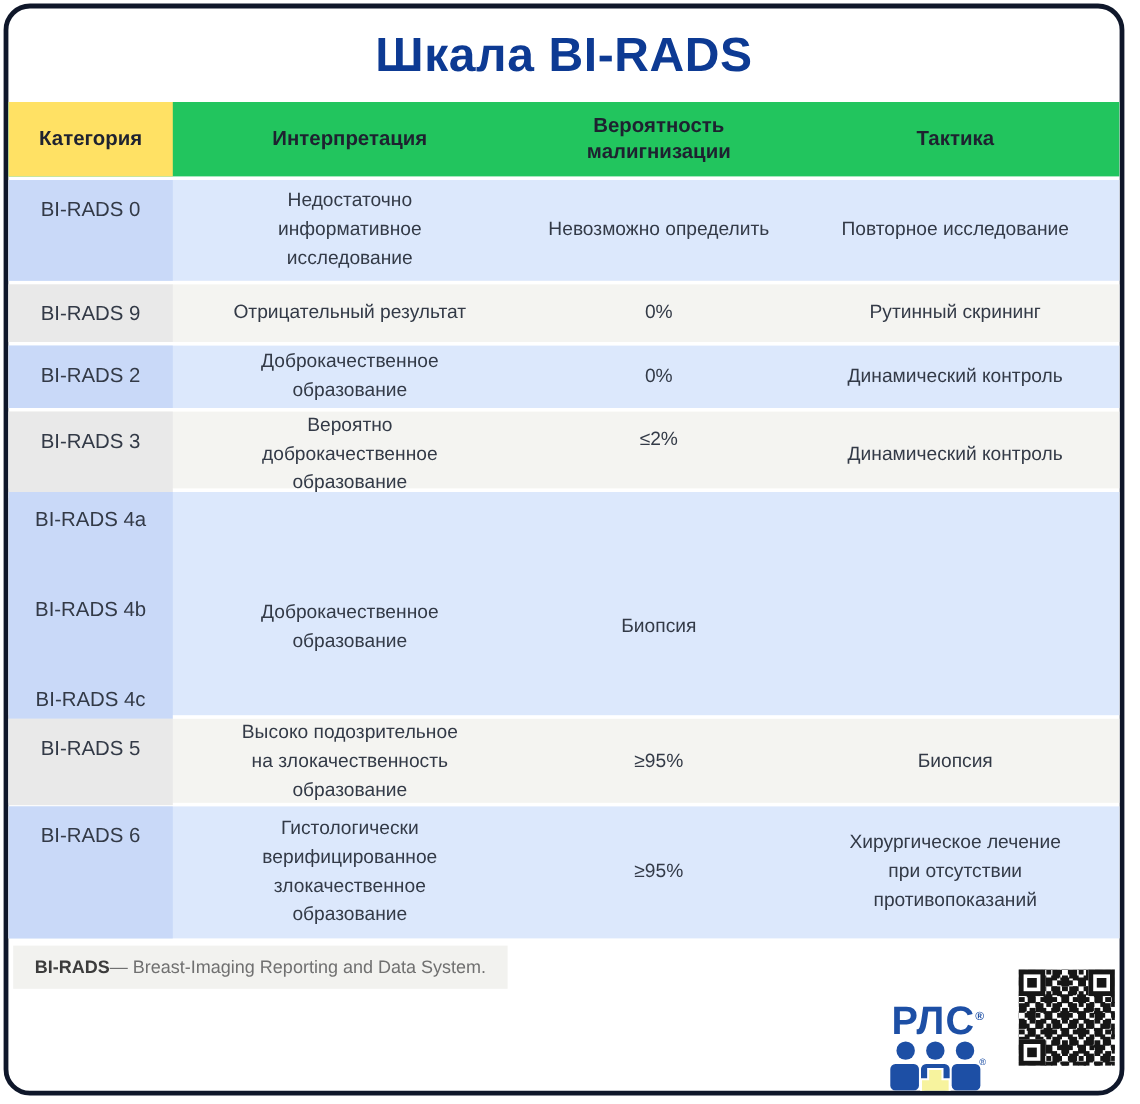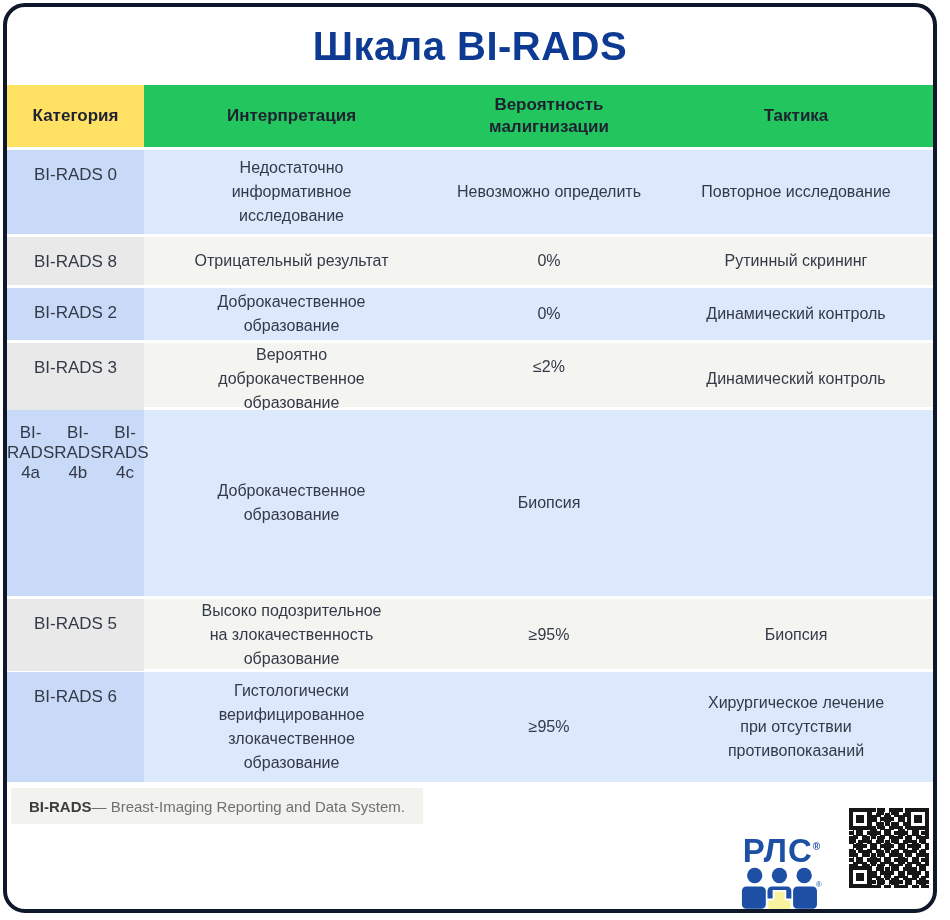--- a/index.html
+++ b/index.html
@@ -23,21 +23,21 @@
   .row.blue{background:#dce8fc;}
   .row.blue .c1{background:#c9d9f8;}
   .row.gray{background:#f4f4f1;}
   .row.gray .c1{background:#e9e9e9;}
 
   .cell{display:flex;align-items:center;justify-content:center;text-align:center;
         white-space:pre-line;font-size:16px;line-height:24px;color:#333a47;padding:0 8px;}
   .row.head .cell{font-weight:700;font-size:17px;color:#1e2230;line-height:22px;}
   .cell.cat{align-items:flex-start;padding-top:13px;font-size:17px;}
   .cell.vtop{align-items:flex-start;padding-top:12px;}
-  .subcol{display:flex;flex-direction:row;}
+  .subcol{display:flex;flex-direction:column;}
   .subcell{height:62px;display:flex;justify-content:center;align-items:flex-start;
            padding-top:13px;text-align:center;font-size:16px;color:#333a47;}
   .subcol.catcol .subcell{font-size:17px;}
 
   
   .footer{position:relative;height:102px;}
   .abbrev{position:absolute;left:4px;top:6px;height:36px;background:#f2f2ef;
           display:flex;align-items:center;padding:0 18px;font-size:15px;color:#707070;}
   .abbrev .term{font-weight:700;color:#3c3c3c;}
 
@@ -74,21 +74,21 @@
     <div class="row blue r0">
       <div class="cell cat c1">BI-RADS 0</div>
       <div class="cell">Недостаточно
 информативное
 исследование</div>
       <div class="cell">Невозможно определить</div>
       <div class="cell">Повторное исследование</div>
     </div>
 
     <div class="row gray r1">
-      <div class="cell cat c1">BI-RADS 8</div>
+      <div class="cell cat c1">BI-RADS 9</div>
       <div class="cell">Отрицательный результат</div>
       <div class="cell">0%</div>
       <div class="cell">Рутинный скрининг</div>
     </div>
 
     <div class="row blue r2">
       <div class="cell cat c1">BI-RADS 2</div>
       <div class="cell">Доброкачественное
 образование</div>
       <div class="cell">0%</div>

